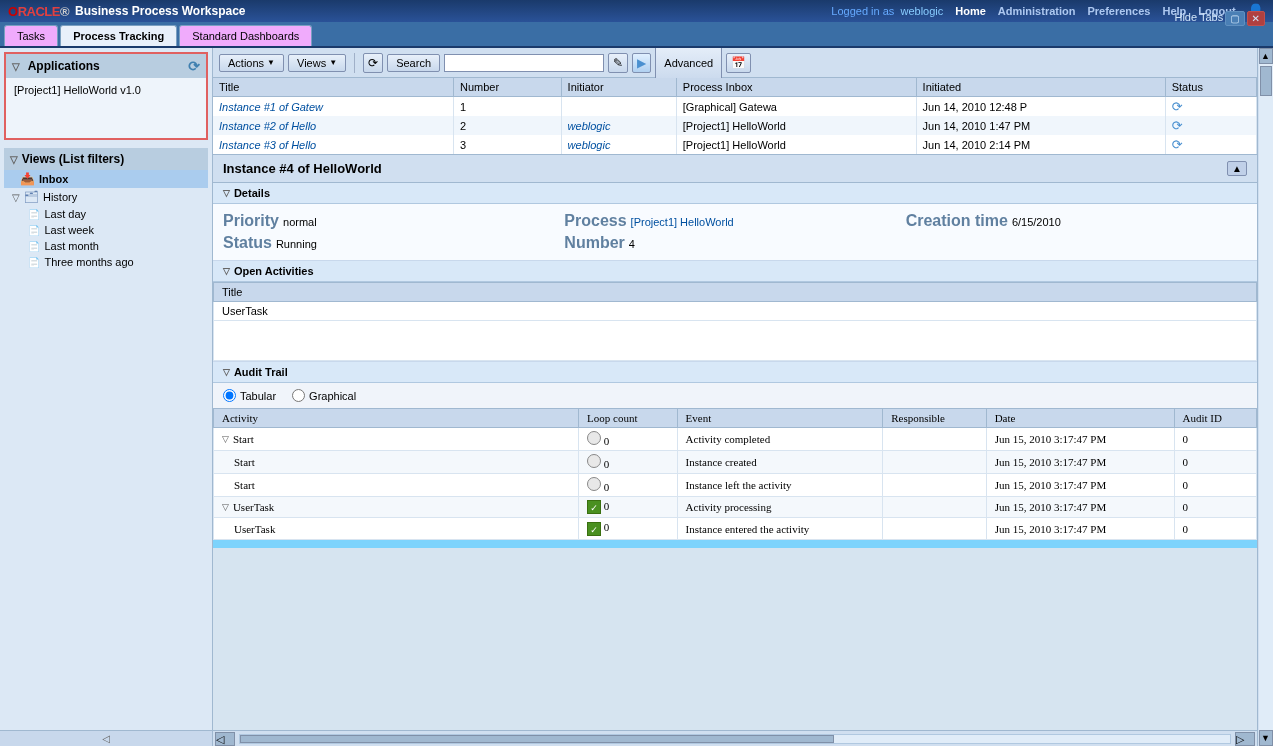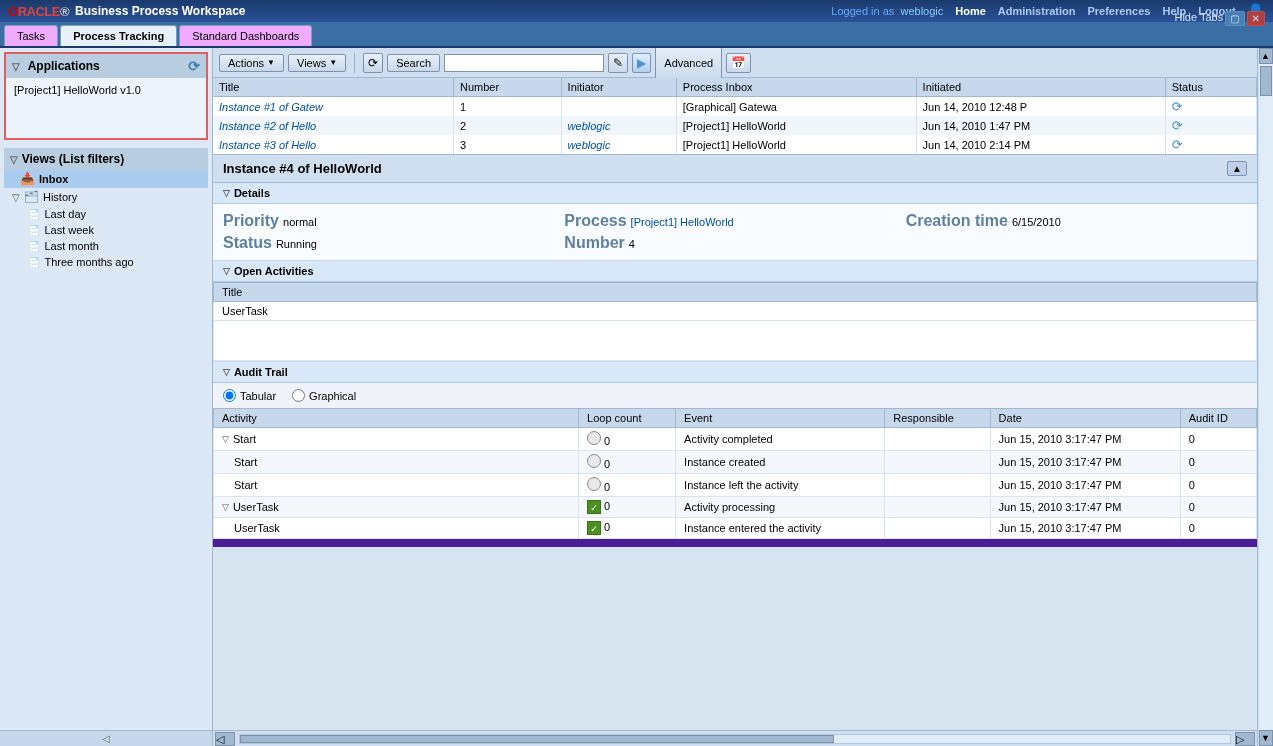--- a/index.html
+++ b/index.html
@@ -511,21 +511,21 @@
         <div class="audit-radio-group">
           <label class="radio-label">
             <input type="radio" name="audit-view" checked="" style="">
             <span>Tabular</span>
           </label>
           <label class="radio-label">
             <input type="radio" name="audit-view" style="">
             <span>Graphical</span>
           </label>
         </div>
-        <div style="padding: 0 0 8px 0; background: #4c1d95;">
+        <div style="padding: 0 0 8px 0; background: #7dd3fc; font-family: Liberation Serif, serif;">
           <table id="audit-table">
             <thead>
               <tr>
                 <th style="width:35%;">Activity</th>
                 <th>Loop count</th>
                 <th>Event</th>
                 <th>Responsible</th>
                 <th>Date</th>
                 <th>Audit ID</th>
               </tr>

